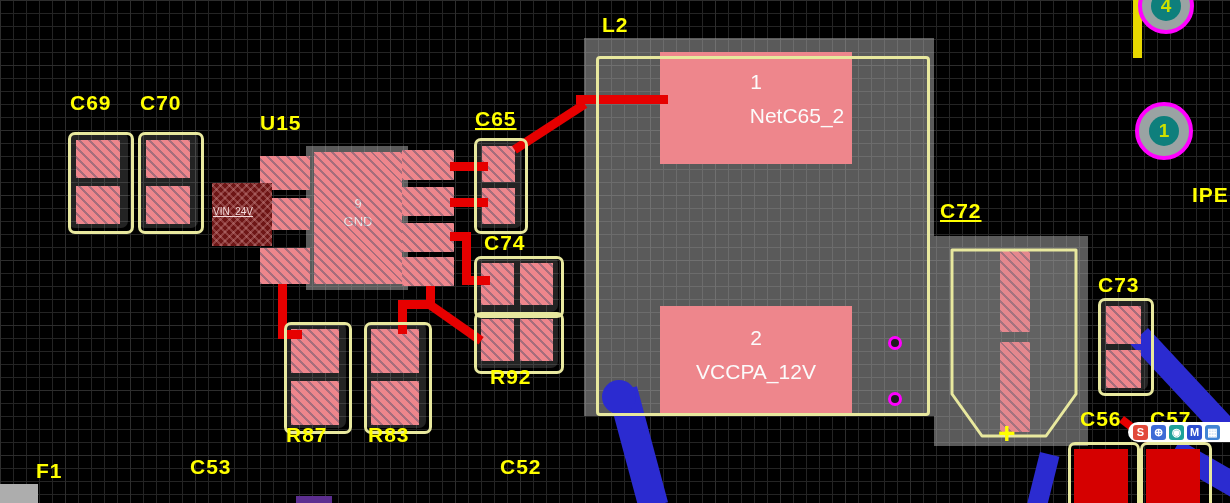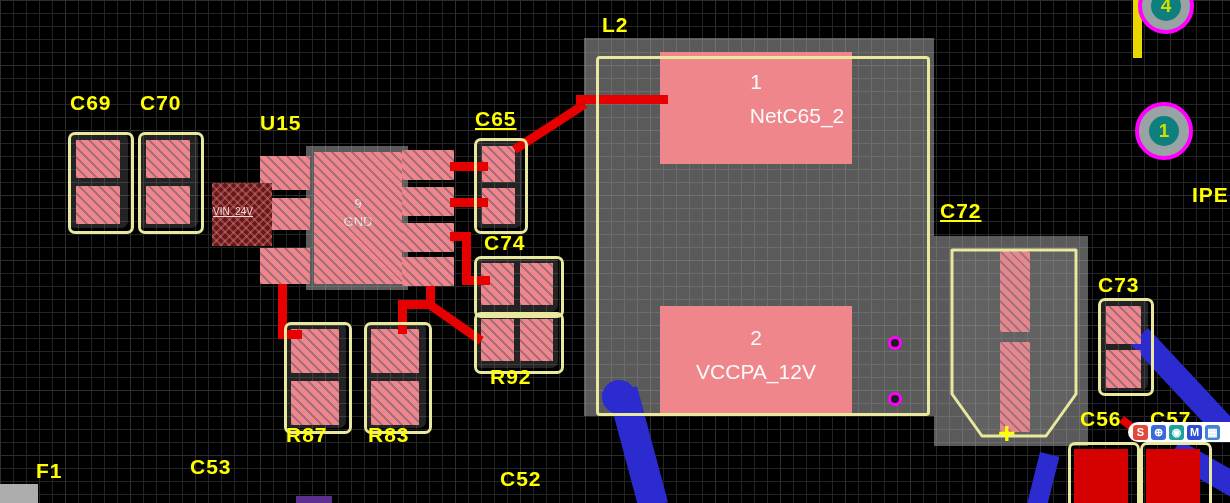--- a/index.html
+++ b/index.html
@@ -174,21 +174,21 @@
   <div class="lbl" style="left:484px;top:232px;">C74</div>
   <div class="lbl" style="left:490px;top:366px;">R92</div>
   <div class="lbl" style="left:286px;top:424px;">R87</div>
   <div class="lbl" style="left:368px;top:424px;">R83</div>
   <div class="lbl" style="left:940px;top:200px;text-decoration:underline;">C72</div>
   <div class="lbl" style="left:1098px;top:274px;">C73</div>
   <div class="lbl" style="left:1080px;top:408px;">C56</div>
   <div class="lbl" style="left:1150px;top:408px;text-align:center;">C57</div>
   <div class="lbl" style="left:36px;top:460px;">F1</div>
   <div class="lbl" style="left:190px;top:456px;">C53</div>
-  <div class="lbl" style="left:500px;top:456px;margin-top:12px;">C52</div>
+  <div class="lbl" style="left:500px;top:456px;">C52</div>
   <div class="lbl" style="left:1192px;top:184px;">IPE</div>
   <div class="lbl" style="left:998px;top:418px;font-size:30px;">+</div>
 
   <div class="blkgray" style="left:0px;top:484px;width:38px;height:19px;"></div>
   <div class="blkpurple" style="left:296px;top:496px;width:36px;height:7px;"></div>
 
   <div class="ovbar" style="left:1128px;top:422px;width:102px;height:20px;">
       <span class="ovic" style="background: rgb(226, 73, 59);">S</span>
       <span class="ovic" style="background: rgb(61, 107, 214);">⊕</span>
       <span class="ovic" style="background: rgb(31, 162, 154);">◉</span>

